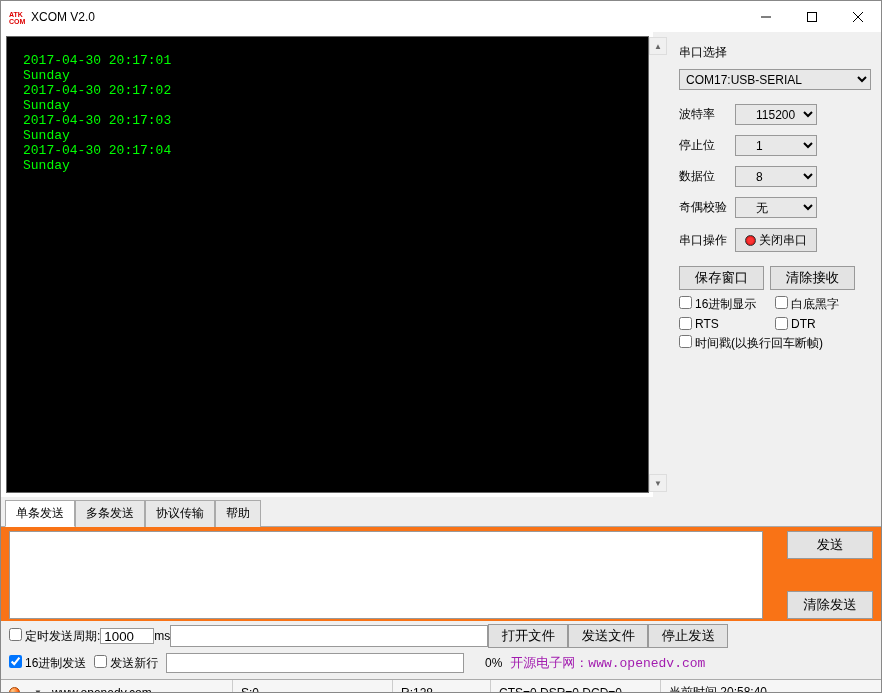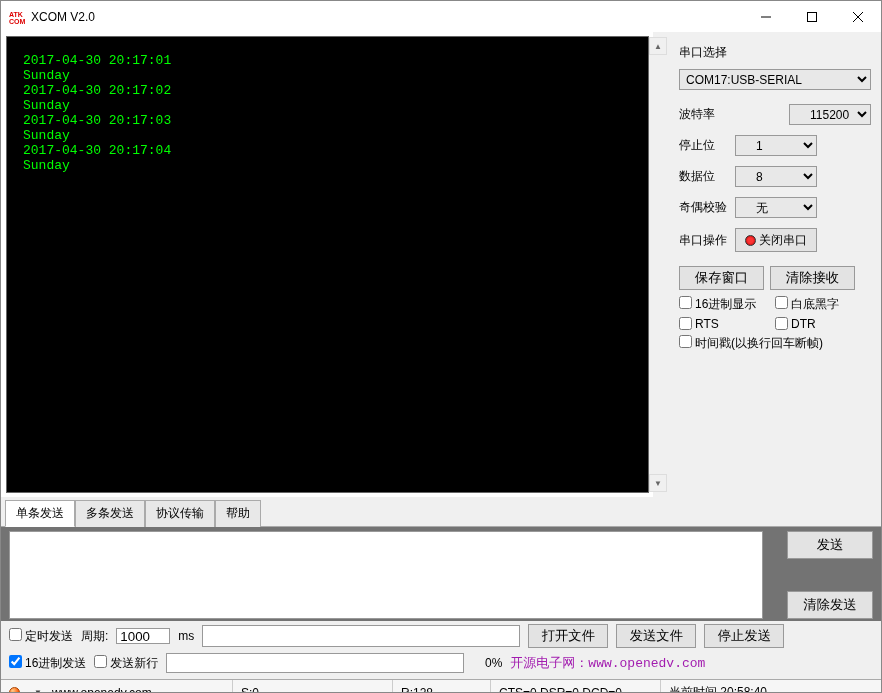--- a/index.html
+++ b/index.html
@@ -37,26 +37,26 @@
   .chk { display: flex; gap: 3px; }
   .chk-grid .full-row { grid-column: 1 / -1; }
   input[type="checkbox"] { width: 13px; height: 13px; }
 
   
   .tabs-area { background: #f0f0f0; padding: 2px 0 0 0; }
   .tabs { display: flex; border-bottom: 1px solid #aaa; padding-left: 4px; }
   .tab { padding: 4px 10px; border: 1px solid #aaa; border-bottom: none; background: #e8e8e8; margin-right: 0; font-size: 12px; position: relative; top: 1px; }
   .tab.active { background: #fff; border-bottom: 1px solid #fff; }
 
-  .send-area { display: flex; background: #737373; padding: 4px 8px 2px 8px; gap: 24px; }
+  .send-area { display: flex; background: #f97316; padding: 4px 8px 2px 8px; gap: 24px; }
   textarea.sendbox { flex: 1; resize: none; height: 88px; border: 1px solid #999; background: #fff; font-family: inherit; font-size:12px; padding:2px;}
   .send-btns { display: flex; flex-direction: column; justify-content: space-between; }
   .send-btns .btn { width: 86px; height: 28px; }
 
-  .options-row { background: #f0f0f0; display: flex; align-items: center; padding: 3px 8px; gap: 8px; }
+  .options-row { background: #f0f0f0; display: flex; align-items: center; padding: 3px 8px; gap: 0; }
   .options-row .periodbox { width: 54px; height: 16px; border: 1px solid #999; padding: 0 3px; }
   .filebox { width: 318px; height: 22px; border: 1px solid #999; background: #fff; }
   .options-row .btn { width: 80px; height: 24px; }
 
   .options-row2 { background: #f0f0f0; display: flex; align-items: center; padding: 2px 8px 6px 8px; gap: 8px; }
   .progress { width: 298px; height: 20px; border: 1px solid #999; background: #fff; }
   .pct { width: 30px; text-align: right; }
   .link { color: #a21caf; font-family: "Courier New", monospace; font-size: 13px; }
 
   .statusbar { height: 26px; border-top: 1px solid #aaa; background: #f6f6f6; display: flex; align-items: center; font-size: 12px; }
@@ -112,21 +112,21 @@
       <div class="sb-arrow">▼</div>
     </div>
   </div>
 
   <div class="side-panel">
     <div class="grp-title">串口选择</div>
     <select class="combo full">
       <option>COM17:USB-SERIAL</option>
     </select>
 
-    <div class="row" style="margin-top:14px;justify-content:space-between;">
+    <div class="row" style="margin-top:14px;">
       <label>波特率</label>
       <select class="combo val"><option>115200</option></select>
     </div>
     <div class="row">
       <label>停止位</label>
       <select class="combo val"><option>1</option></select>
     </div>
     <div class="row">
       <label>数据位</label>
       <select class="combo val"><option>8</option></select>

